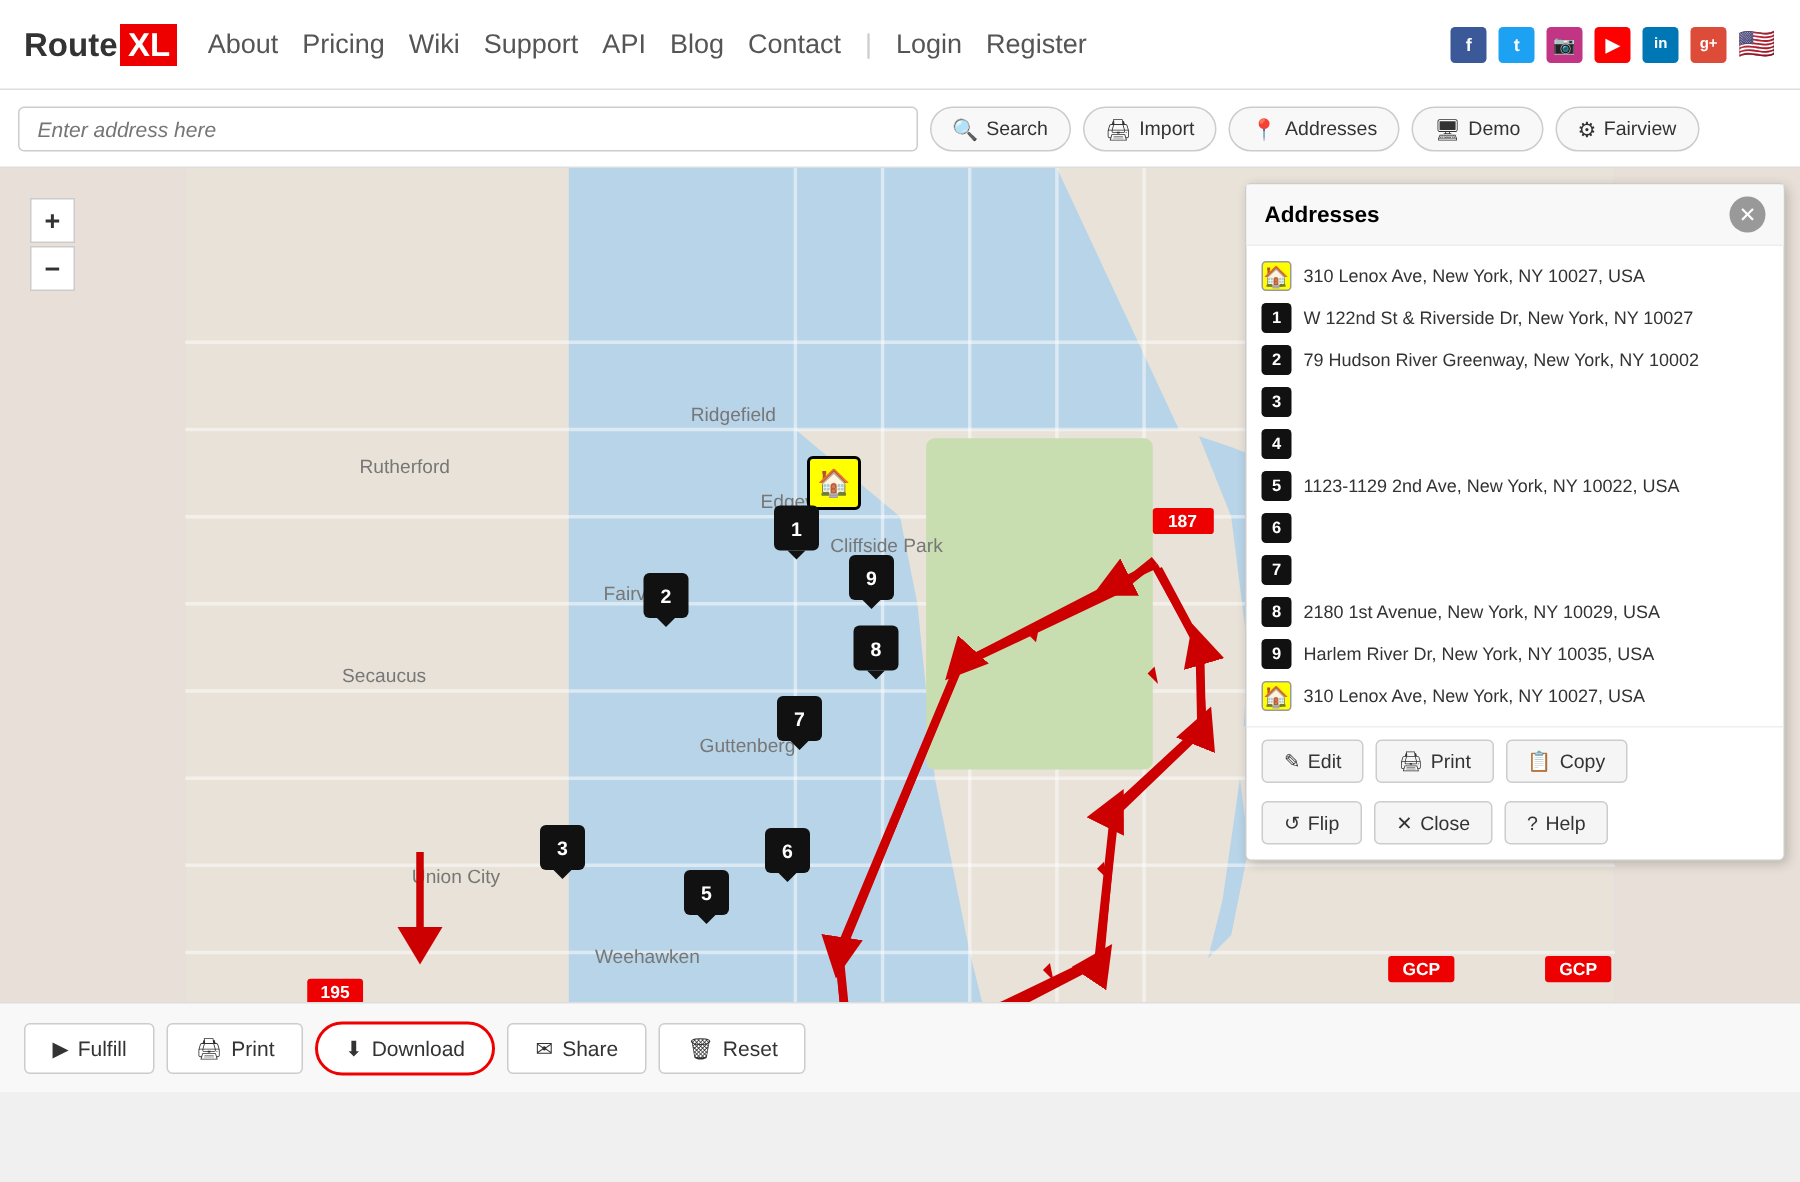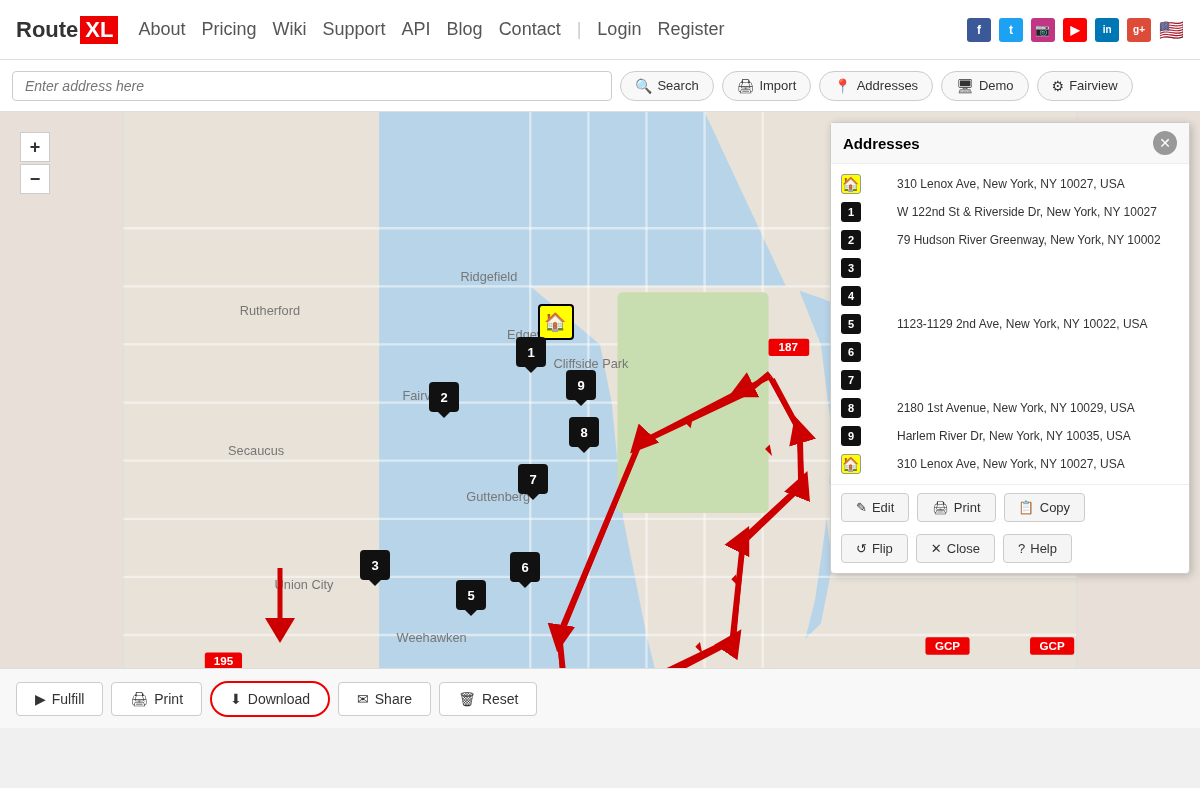--- a/index.html
+++ b/index.html
@@ -244,21 +244,21 @@
       height: 20px;
       border-radius: 3px;
       display: flex;
       align-items: center;
       justify-content: center;
       font-size: 11px;
       font-weight: bold;
     }
     .badge-home { background: #ffff00; border: 1px solid #999; font-size: 14px; }
     .badge-num { background: #111; color: #fff; }
-    .addr-text { flex: 1; overflow: hidden; text-overflow: ellipsis; white-space: nowrap; margin-left: 28px; }
+    .addr-text { flex: 1; overflow: hidden; text-overflow: ellipsis; white-space: nowrap; }
 
     #panel-actions {
       display: flex;
       gap: 8px;
       padding: 8px 10px;
       border-top: 1px solid #eee;
       flex-wrap: wrap;
     }
     .panel-btn {
       display: flex;

